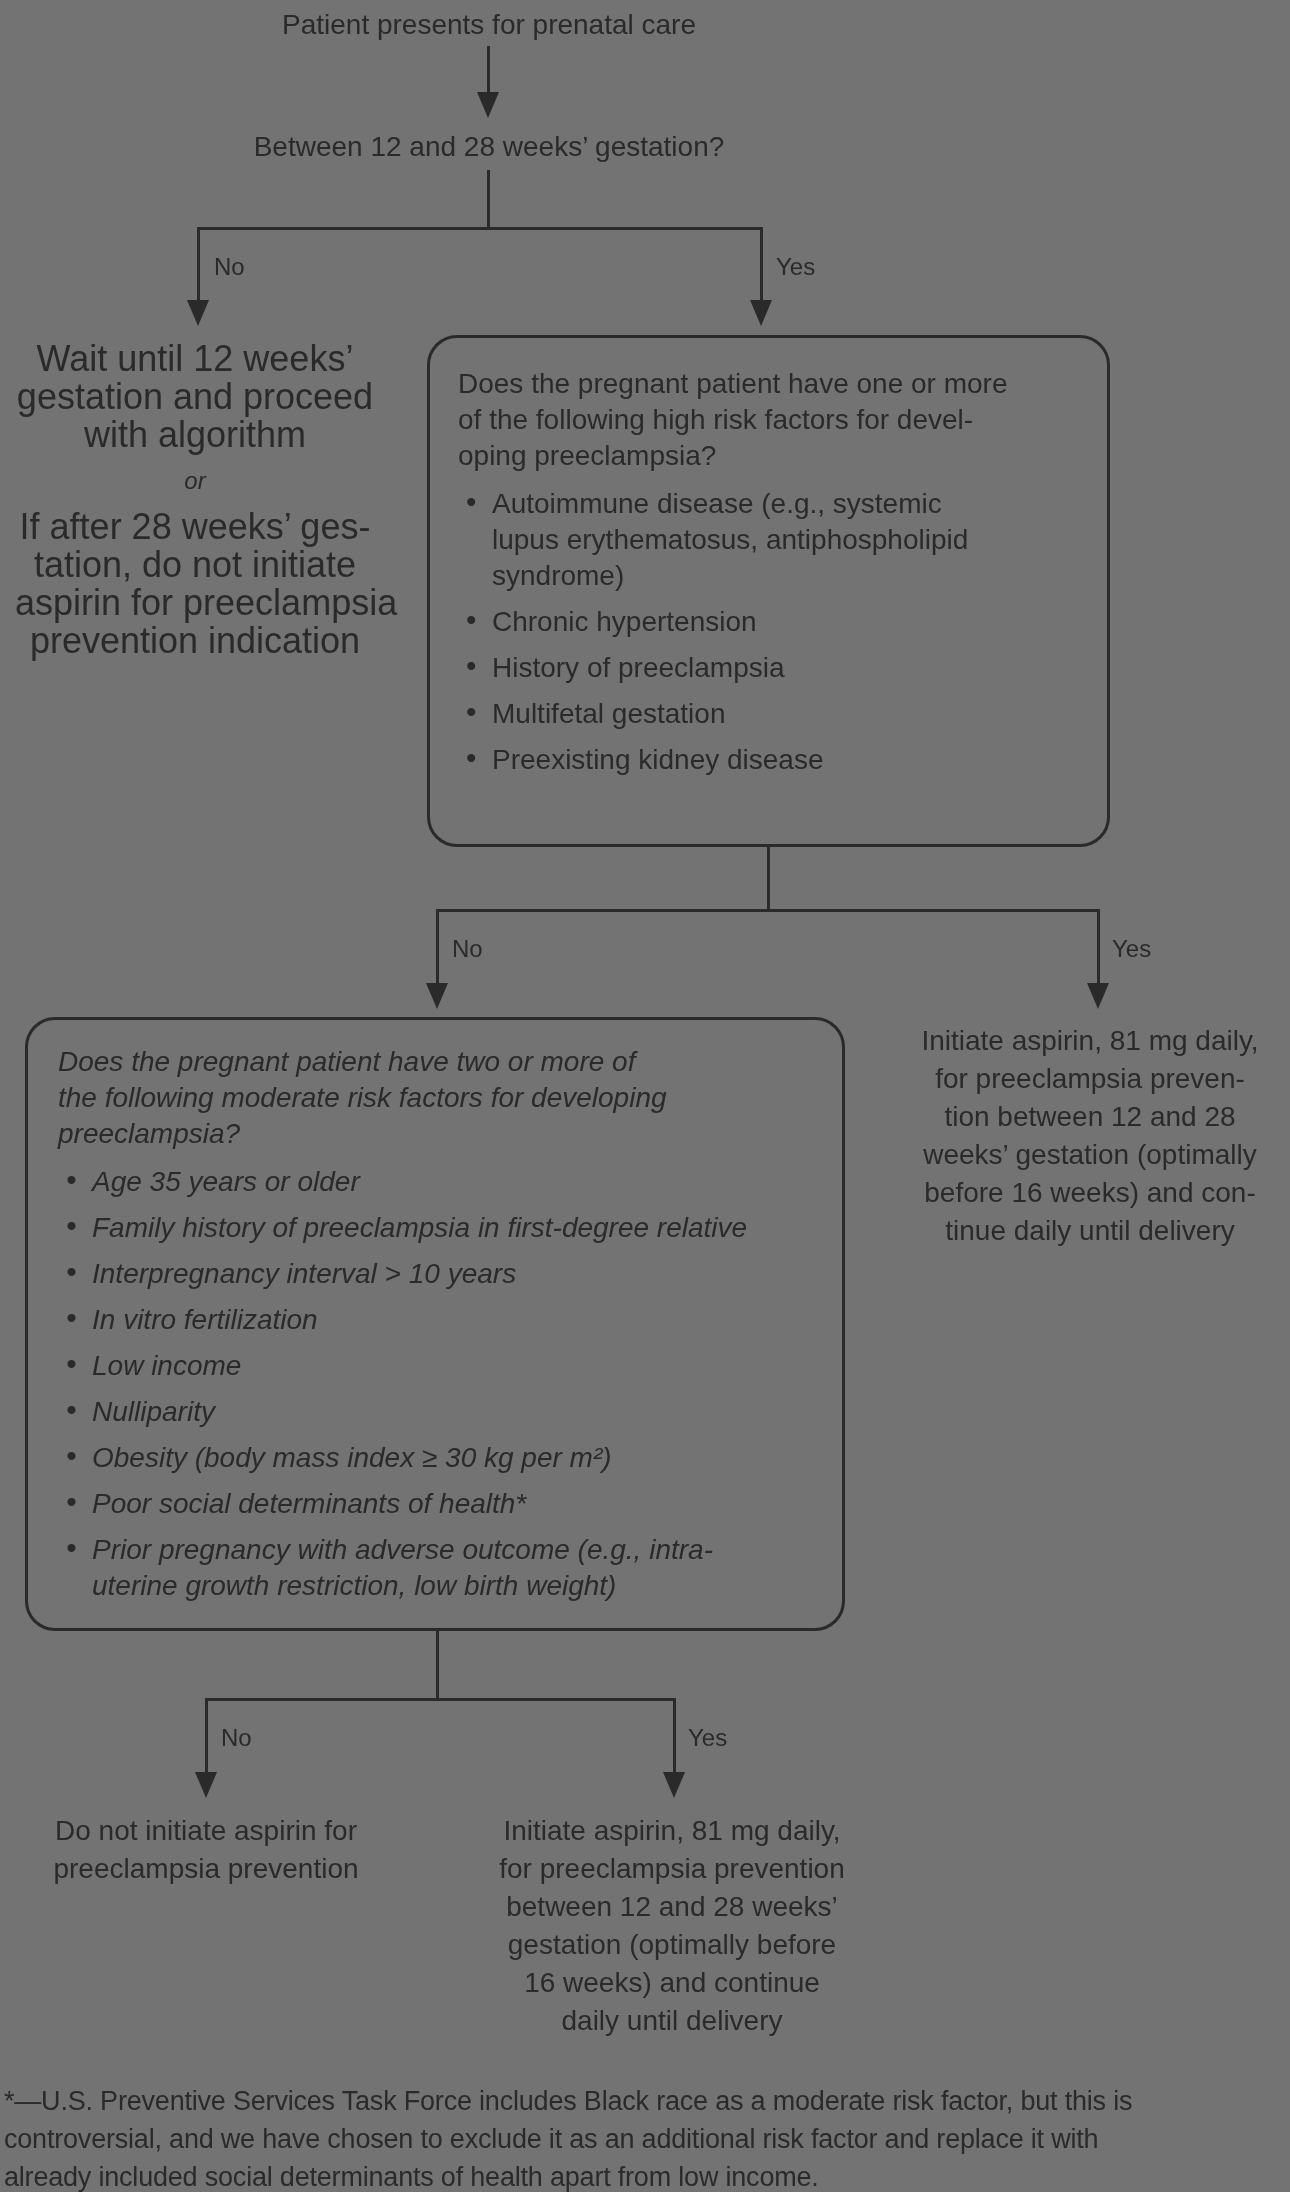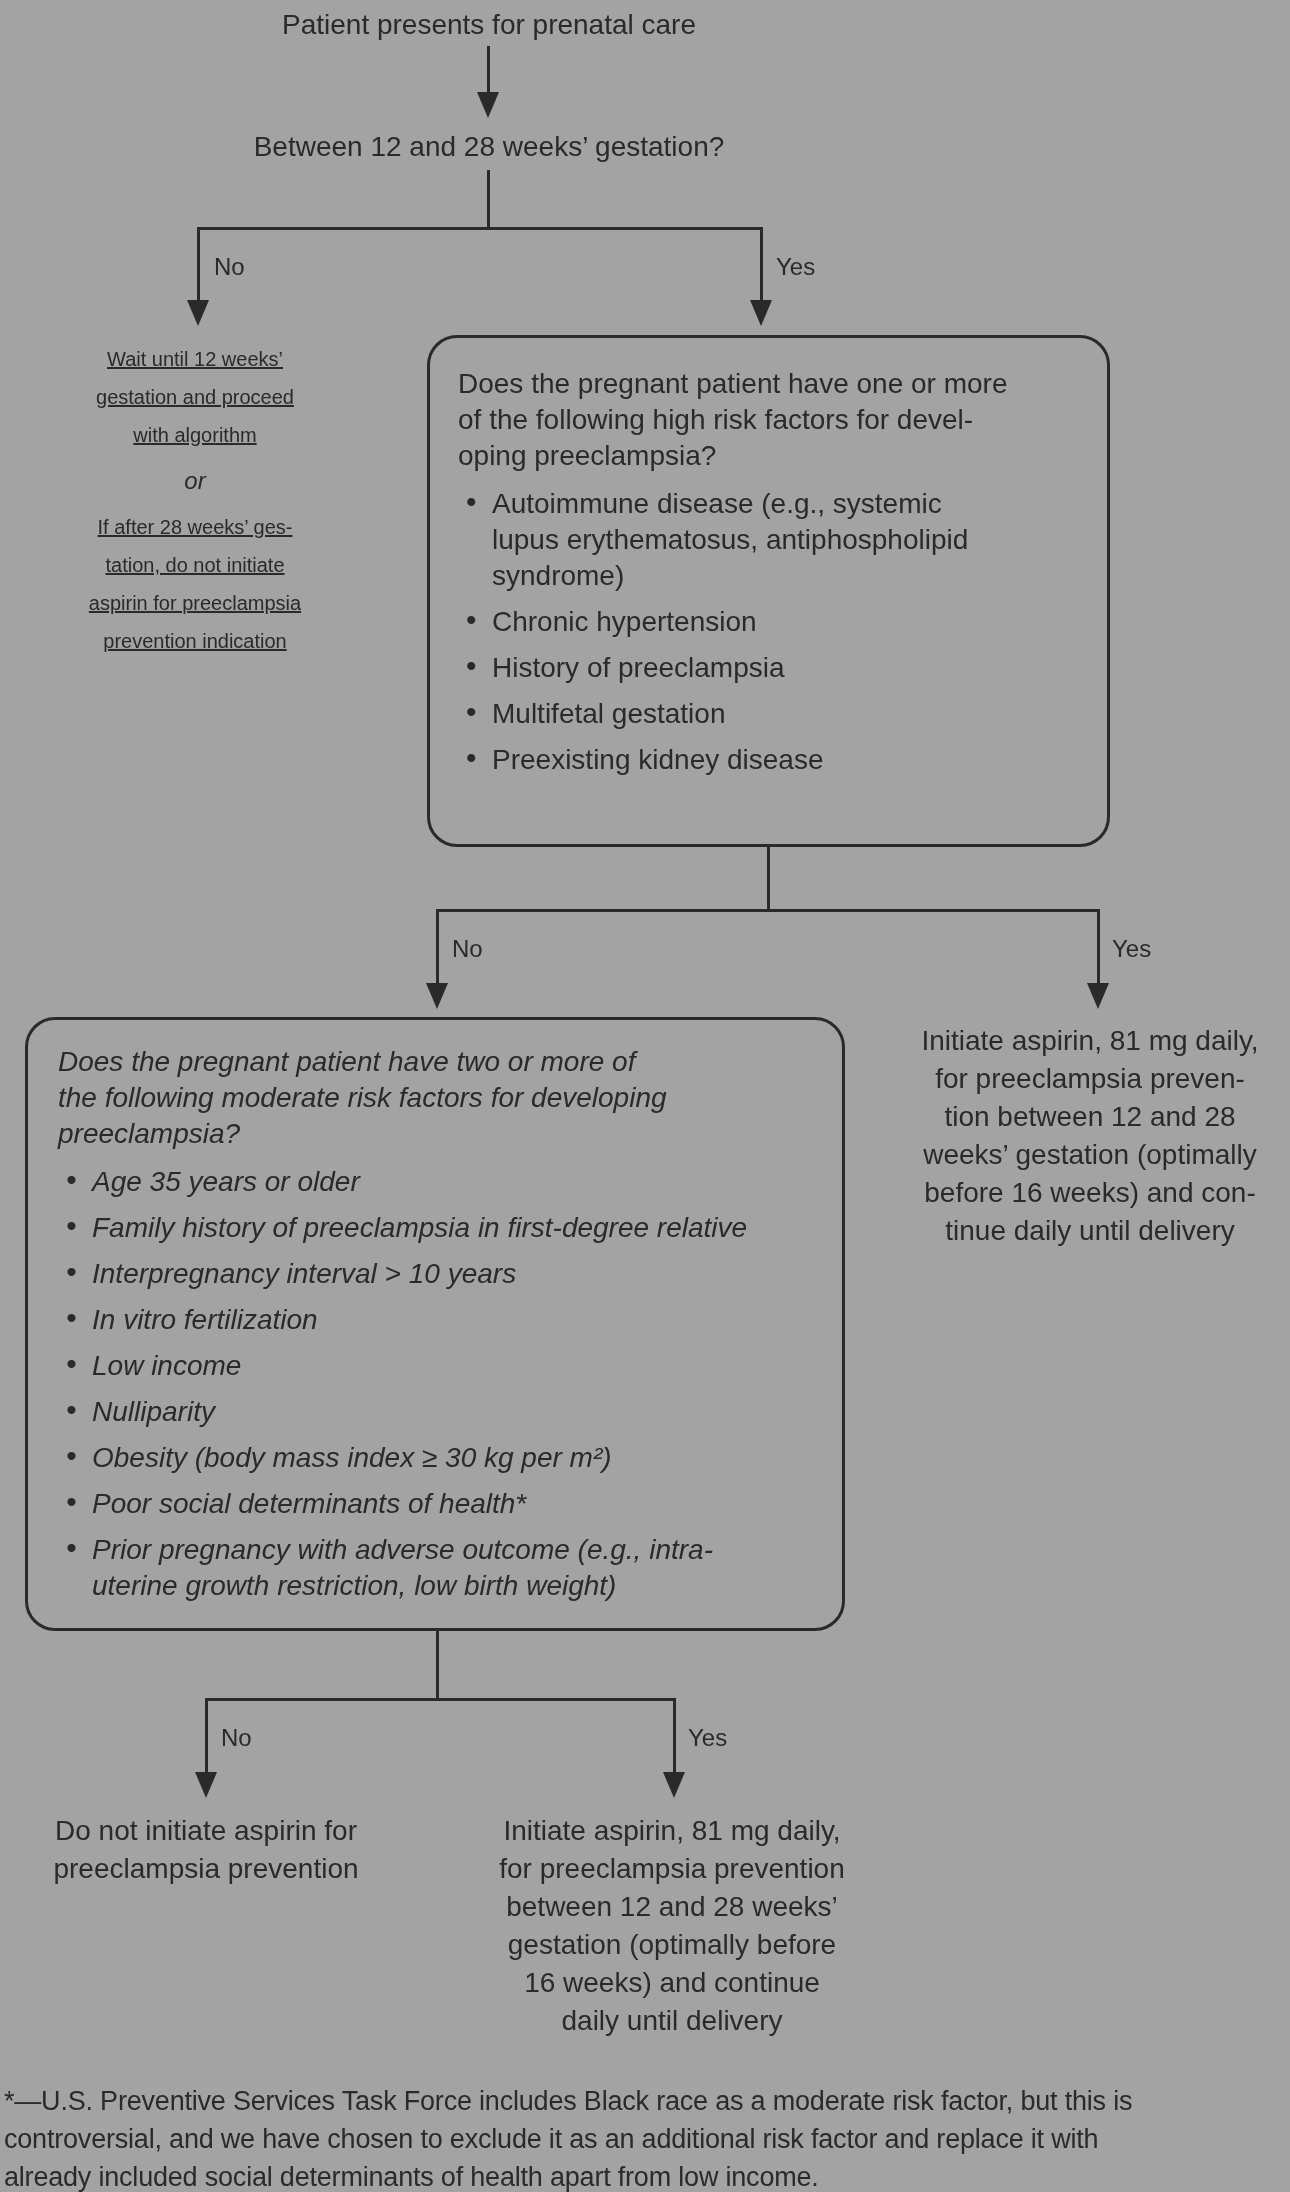--- a/index.html
+++ b/index.html
@@ -1,20 +1,20 @@
 <!DOCTYPE html>
 <html><head>
 <meta charset="utf-8">
 <style>
   html,body{margin:0;padding:0;background:#ffffff;}
   .canvas{
     position:relative;
     width:1290px;
     height:2192px;
-    background:#a3a3a3;
+    background:#737373;
     font-family:"Liberation Sans", sans-serif;
     color:#2a2a2a;
     overflow:hidden;
   }
   .txt{
     position:absolute;
     font-size:28px;
     line-height:38px;
     white-space:pre;
     color:#2a2a2a;
@@ -60,21 +60,21 @@
     margin-top:10px;
   }
   .roundbox li::before{
     content:"\2022";
     position:absolute;
     left:8px;
     top:-2px;
     font-size:30px;
   }
   .wait-node{position:absolute;left:15px;top:340px;width:360px;text-align:center;}
-  .wait-node .para{font-size:20px;line-height:38px;white-space:pre;text-decoration:underline;}
+  .wait-node .para{font-size:36px;line-height:38px;white-space:pre;}
   .wait-node .or{font-size:24px;line-height:38px;font-style:italic;margin:8px 0;}
   .footnote{
     position:absolute;
     left:4px;top:2082px;width:1284px;
     font-size:27px;
     line-height:38px;
     white-space:pre;
     letter-spacing:-0.2px;
   }
 </style>

